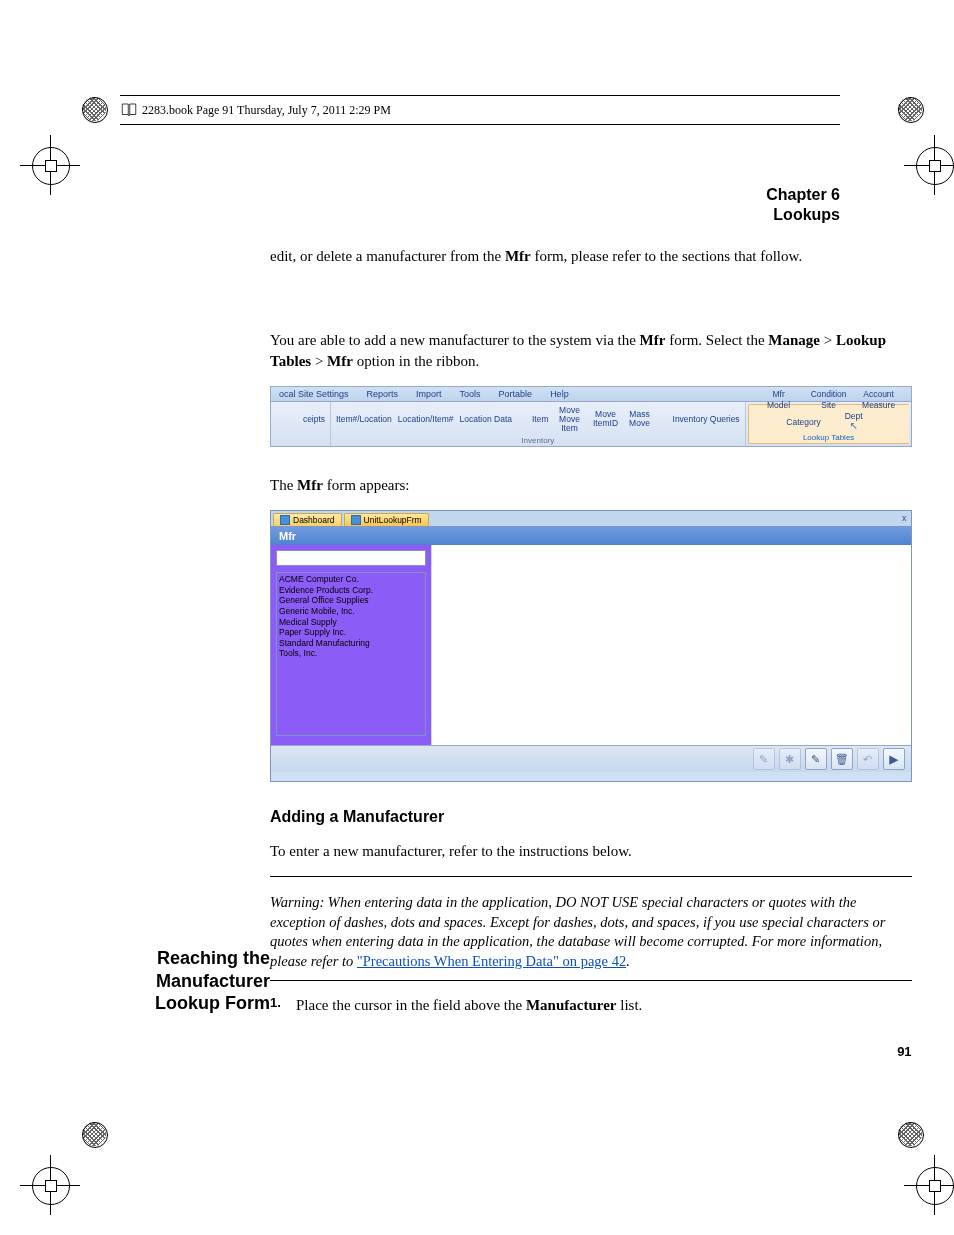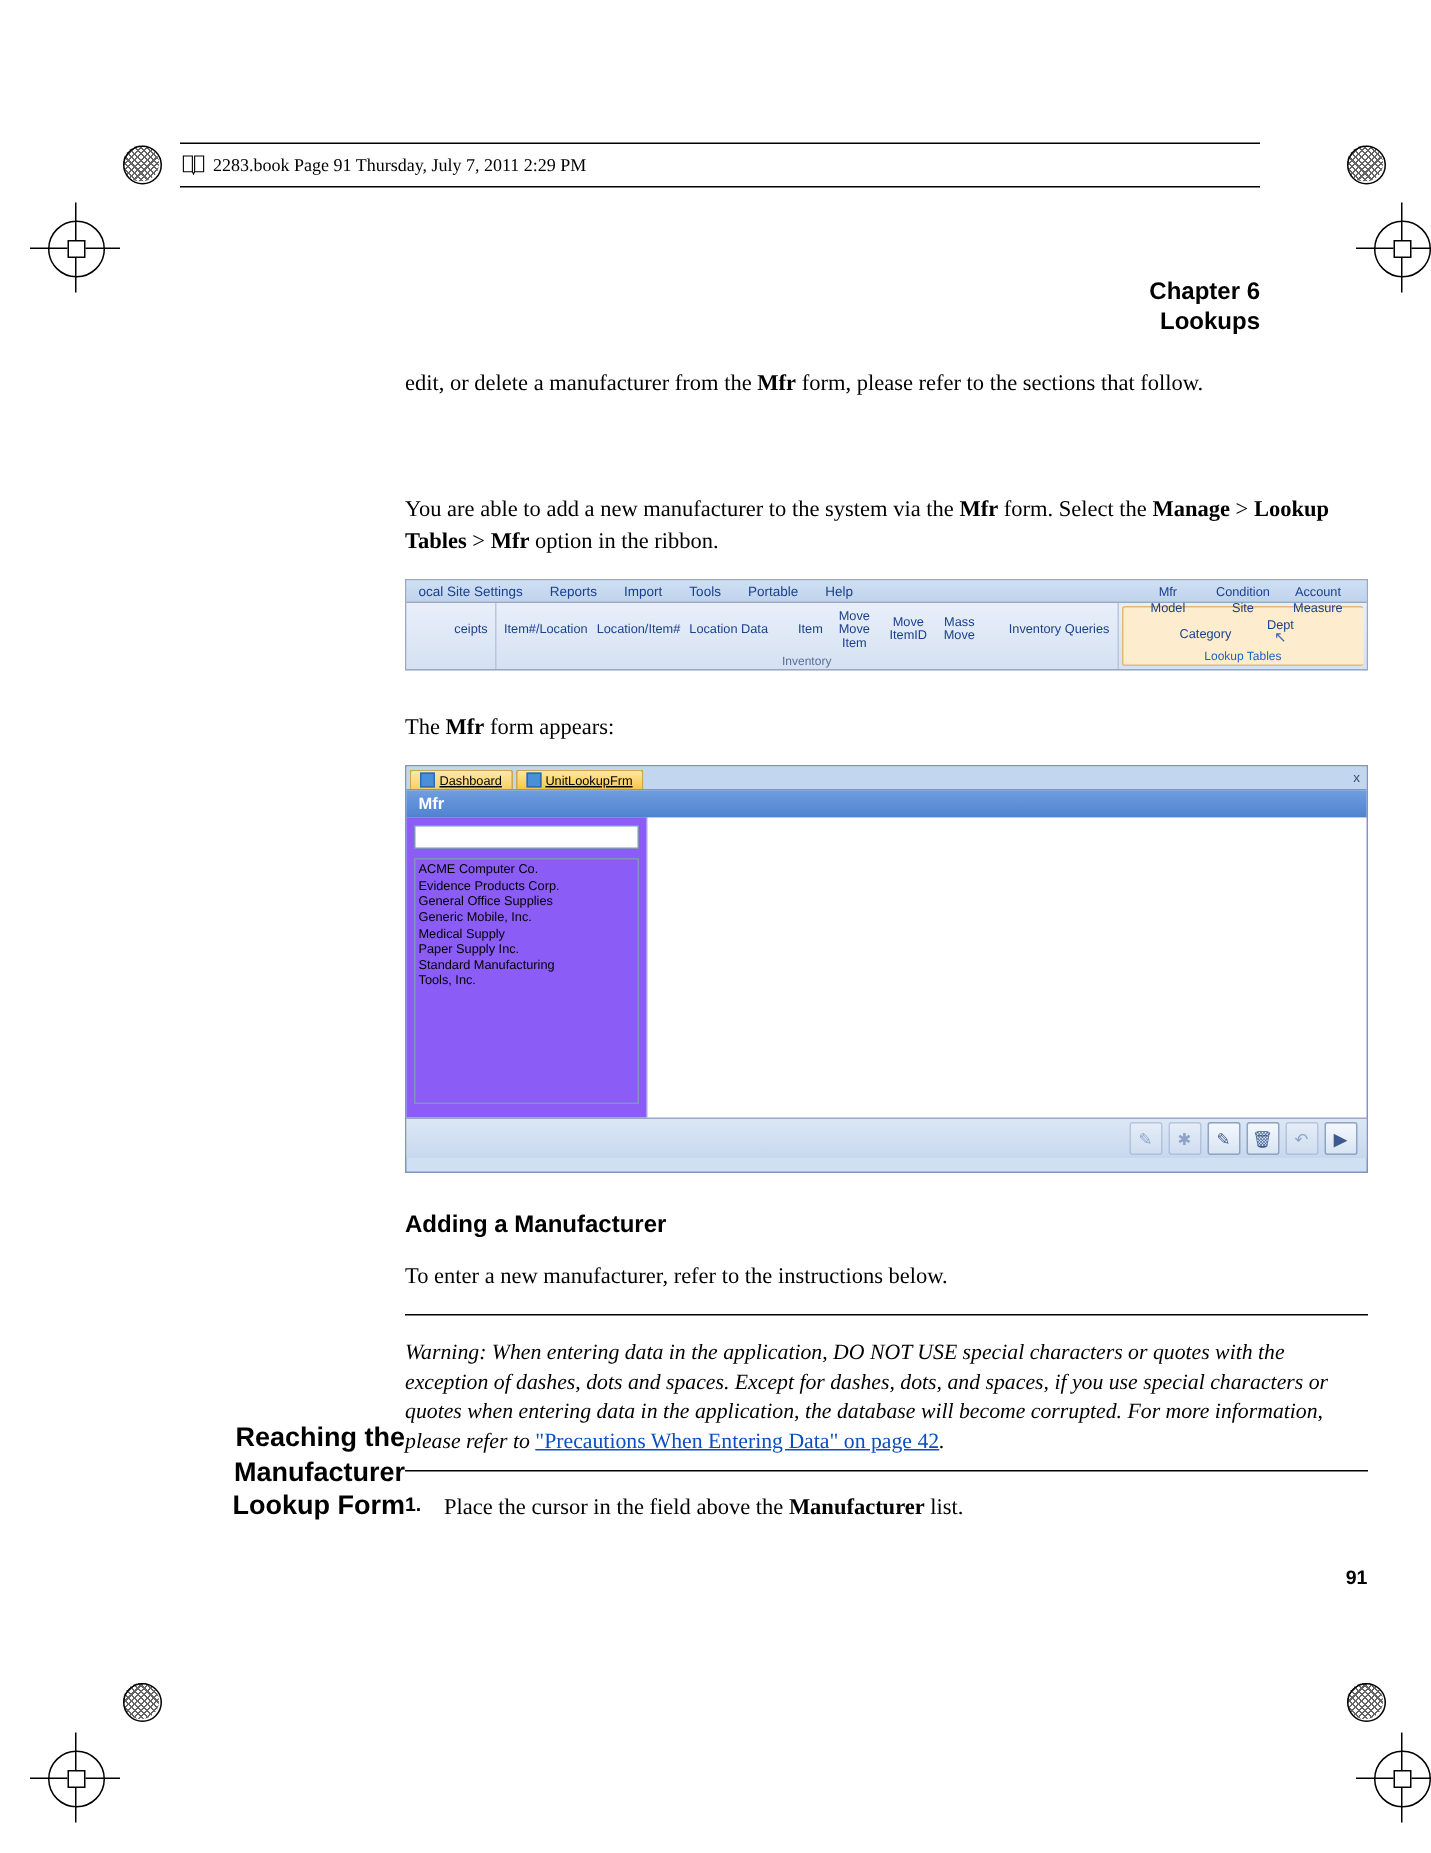--- a/index.html
+++ b/index.html
@@ -219,21 +219,20 @@
     background: #c2d6ef;
   }
   .mfr-tab {
     background: linear-gradient(#fde9a8,#f7cf66);
     border: 1px solid #c9a84e;
     border-bottom: none;
     padding: 1px 6px;
     font-size: 8.5px;
     display:flex; align-items:center; gap:3px;
     border-radius: 2px 2px 0 0;
-    text-decoration: underline;
   }
   .mfr-tab .tabicon { width:8px;height:8px;background:#4a90d9;border:1px solid #2c6bb0; }
   .mfr-close {
     position:absolute; right:4px; top:2px; font-size:9px; color:#3a4a66;
   }
   .mfr-header {
     background: linear-gradient(#6f9de0, #4f82cf);
     color: #fff;
     padding: 3px 8px;
     font-size: 11px;

